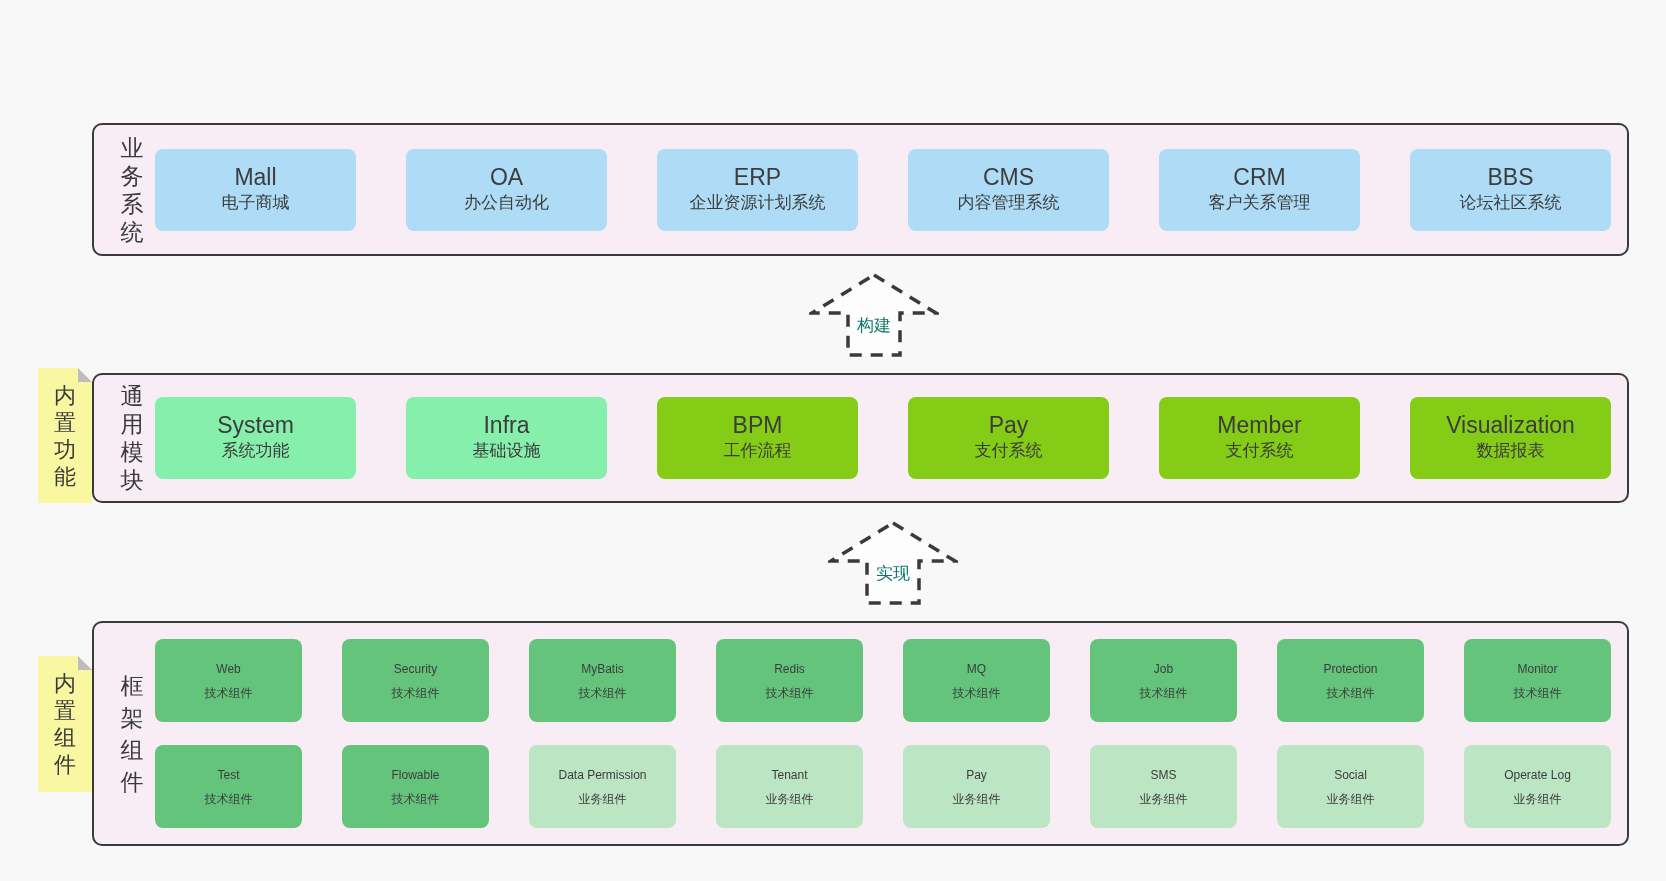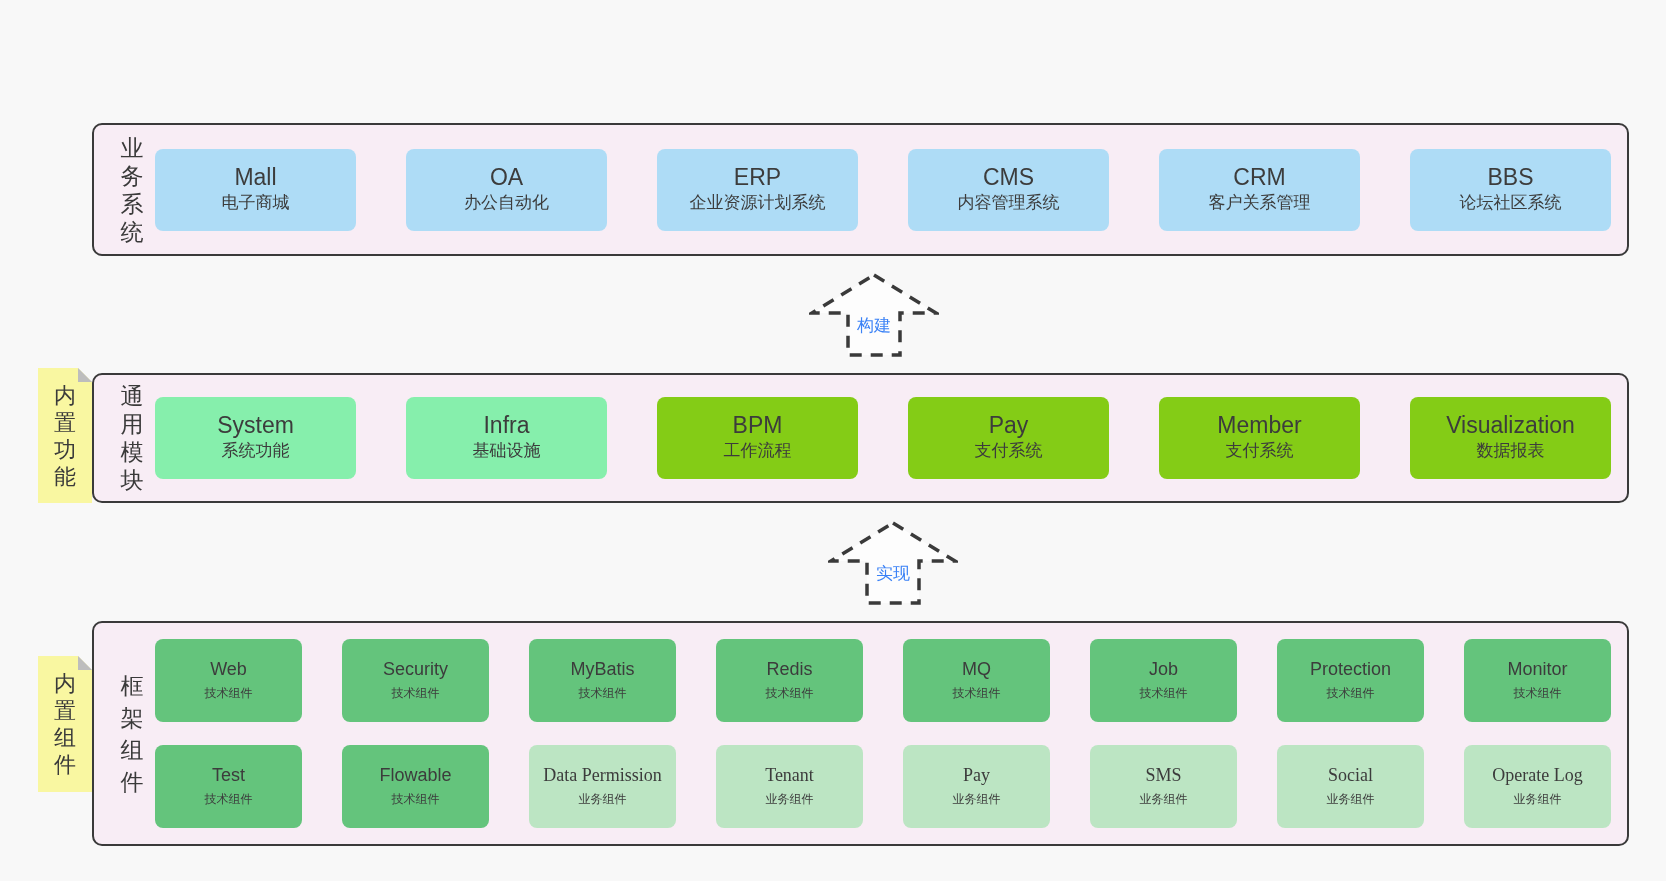--- a/index.html
+++ b/index.html
@@ -27,45 +27,45 @@
   .rows  { flex:1; display:flex; flex-direction:column; gap:23px; }
 
   .box {
     box-sizing:border-box; border-radius:8px; display:flex; flex-direction:column;
     justify-content:center; align-items:center; text-align:center; padding:2px 6px;
   }
   .box.big { width:201px; height:82px; }
   .box.sm  { width:147px; height:83px; }
   .big .t { font-size:23px; line-height:26px; }
   .big .s { font-size:17px; line-height:26px; }
-  .sm  .t { font-size:18px; line-height:24px; }
+  .sm  .t { font-size:12px; line-height:24px; }
   .sm  .s { font-size:12px; line-height:24px; }
 
   .blue   { background:#AEDCF6; }
   .red    { background:#86efac; }
   .pink   { background:#84cc16; }
   .gdark  { background:#64C47C; }
-  .glight { background:#BCE5C3;font-family:Liberation Serif, serif; }
+  .glight { background:#BCE5C3; }
 
   
   .sticky {
     position:absolute; left:38px; width:54px; background:#F9F7A1; z-index:1;
     display:flex; align-items:center; justify-content:center;
     font-size:22px; line-height:27px; white-space:pre-line; text-align:center; color:#3A3A3A;
   }
   #sticky-modules    { top:368px; height:135px; }
   #sticky-components { top:656px; height:136px; }
   .fold { position:absolute; top:0; right:0; width:14px; height:14px; display:block; }
 
   
   .arrow { position:absolute; width:130px; height:86px; z-index:1; }
   .arrow svg { display:block; width:100%; height:100%; }
   .arrow .alabel {
     position:absolute; top:42px; left:50%; transform:translateX(-50%);
-    font-size:17px; background:#FDFDFD; padding:0 3px; white-space:nowrap; color:#3b82f6;
+    font-size:17px; background:#FDFDFD; padding:0 3px; white-space:nowrap; color:#0f766e;
   }
   #arrow-build     { left:809px; top:272px; }
   #arrow-implement { left:828px; top:520px; }
 </style>
 </head>
 <body>
 
 <div class="canvas">
 
   <div class="sticky" id="sticky-modules">

